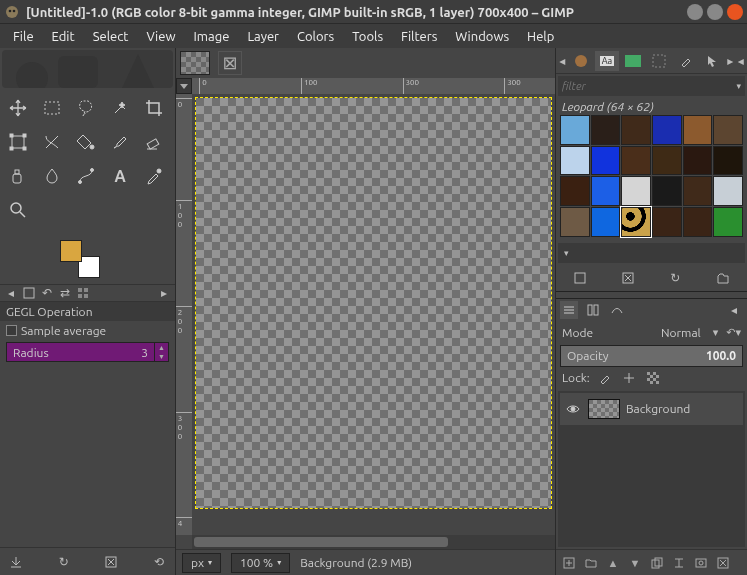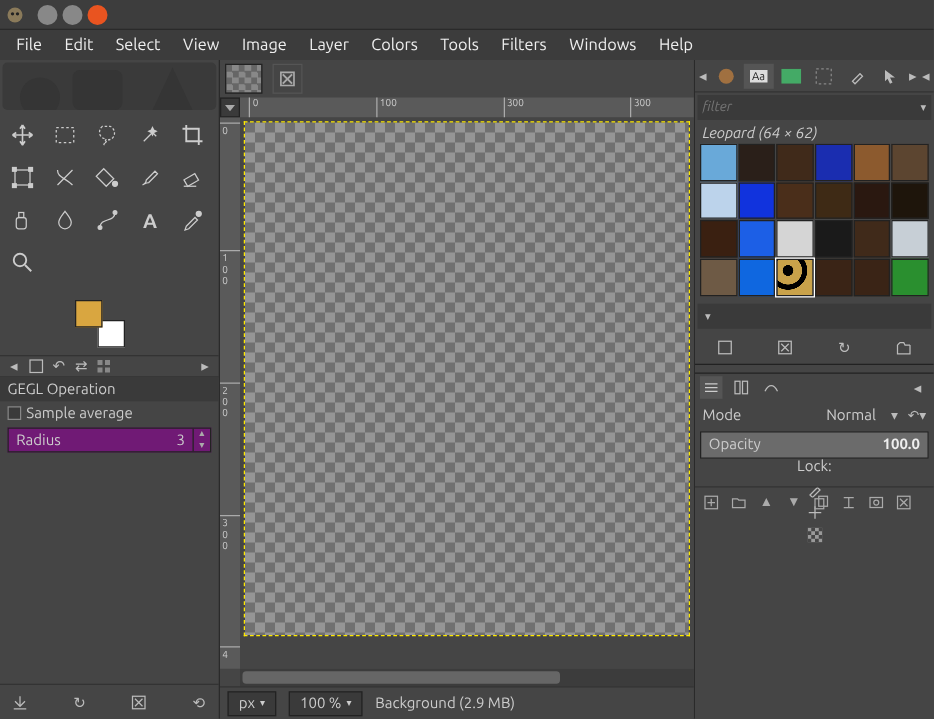--- a/index.html
+++ b/index.html
@@ -73,41 +73,42 @@
 .iconrow .ic { width:20px; height:20px; cursor:pointer; color:#bbb; display:flex;align-items:center;justify-content:center;}
 .rsep { height:8px; border-top:1px solid #222; border-bottom:1px solid #222; cursor:row-resize;}
 .layertabs { height:22px; display:flex; align-items:center; padding:0 4px; gap:6px;}
 .layertabs .lt { width:18px;height:18px;display:flex;align-items:center;justify-content:center;cursor:pointer;color:#bbb;}
 .layertabs .lt.active { background:#555; }
 .moderow { height:24px; display:flex; align-items:center; padding:0 6px; gap:8px;}
 .moderow .mval { flex:1; text-align:right; padding-right:4px;}
 .moderow .dd, .moderow .reset { cursor:pointer;color:#bbb; font-size:11px;}
 .opacityrow { height:22px; display:flex; align-items:center; margin:0 4px; background:#6b6b6b; border:1px solid #222; padding:0 6px;}
 .opacityrow .ol { flex:1; } .opacityrow .ov { font-weight:bold; color:#eee;}
-.lockrow { height:22px; display:flex; align-items:center; padding:0 6px; gap:6px;flex-direction:column;}
+.lockrow { height:22px; display:flex; align-items:center; padding:0 6px; gap:6px;}
 .lockrow .li { width:18px;height:18px;display:flex;align-items:center;justify-content:center;color:#bbb;cursor:pointer;}
 .layerslist { flex:1; background:#3a3a3a; margin:2px; padding:2px;}
 .layer { display:flex; align-items:center; height:32px; gap:6px; padding:0 4px; background:#4a4a4a; cursor:pointer;}
 .layer .eye { width:18px;height:18px;color:#ccc;display:flex;align-items:center;justify-content:center;}
 .layer .thumb { width:32px;height:20px; background: repeating-conic-gradient(#959595 0% 25%, #707070 0% 50%) 0 0/8px 8px; border:1px solid #111;}
 .rbottom { height:26px; display:flex; align-items:center; padding:0 4px; gap:4px; border-top:1px solid #333;}
 .rbottom .rb { width:18px;height:18px;cursor:pointer;color:#aaa;display:flex;align-items:center;justify-content:center;font-size:11px;}
 svg { display:block; }
 </style>
 </head>
 <body>
 
 <div class="titlebar">
   <span class="icon">
     <svg width="14" height="14" viewBox="0 0 14 14">
         <circle cx="7" cy="7" r="6" fill="#8a7a5a"></circle>
         <circle cx="5" cy="6" r="1.3" fill="#222"></circle>
         <circle cx="9" cy="6" r="1.3" fill="#222"></circle>
       </svg>
   </span>
+  <span class="title">[Untitled]-1.0 (RGB color 8-bit gamma integer, GIMP built-in sRGB, 1 layer) 700x400 – GIMP</span>
   <span class="winbtn minbtn"></span>
   <span class="winbtn maxbtn"></span>
   <span class="winbtn closebtn"></span>
 </div>
 
 <div class="menubar">
   <span>File</span>
   <span>Edit</span>
   <span>Select</span>
   <span>View</span>
@@ -497,20 +498,32 @@
             <defs>
               <pattern id="c" width="6" height="6" patternUnits="userSpaceOnUse">
                 <rect width="3" height="3" fill="#999"></rect>
                 <rect x="3" y="3" width="3" height="3" fill="#999"></rect>
               </pattern>
             </defs>
           </svg>
         </div>
     </div>
 
+    <div class="layerslist">
+      <div class="layer">
+        <div class="eye">
+            <svg width="16" height="16" viewBox="0 0 16 16" stroke="#ccc" fill="none">
+              <path d="M2 8c2-4 10-4 12 0-2 4-10 4-12 0z"></path>
+              <circle cx="8" cy="8" r="2" fill="#ccc"></circle>
+            </svg>
+          </div>
+        <div class="thumb"></div>
+        <span>Background</span>
+      </div>
+    </div>
 
     <div class="rbottom">
       <div class="rb">
           <svg width="12" height="12" viewBox="0 0 12 12" stroke="#aaa" fill="none">
             <rect x="1" y="1" width="10" height="10"></rect>
             <line x1="6" y1="3" x2="6" y2="9"></line>
             <line x1="3" y1="6" x2="9" y2="6"></line>
           </svg>
         </div>
       <div class="rb">

